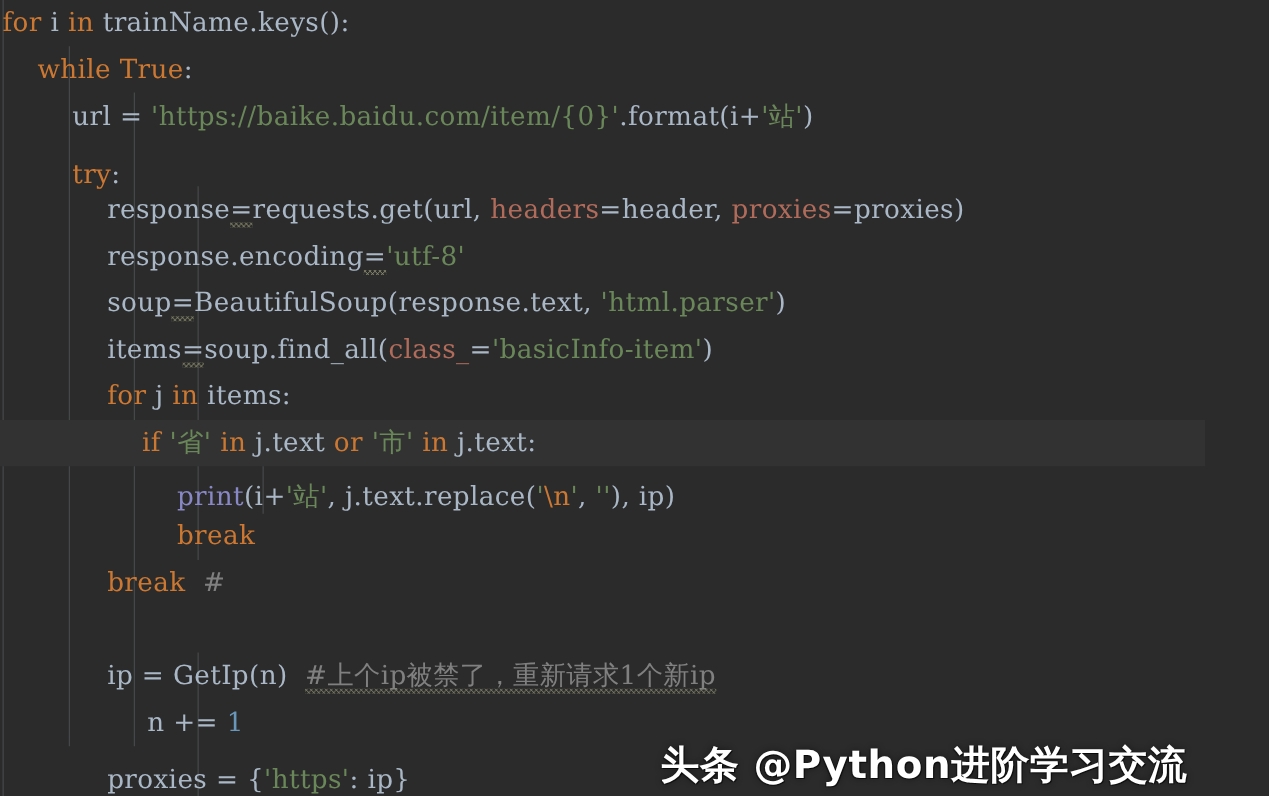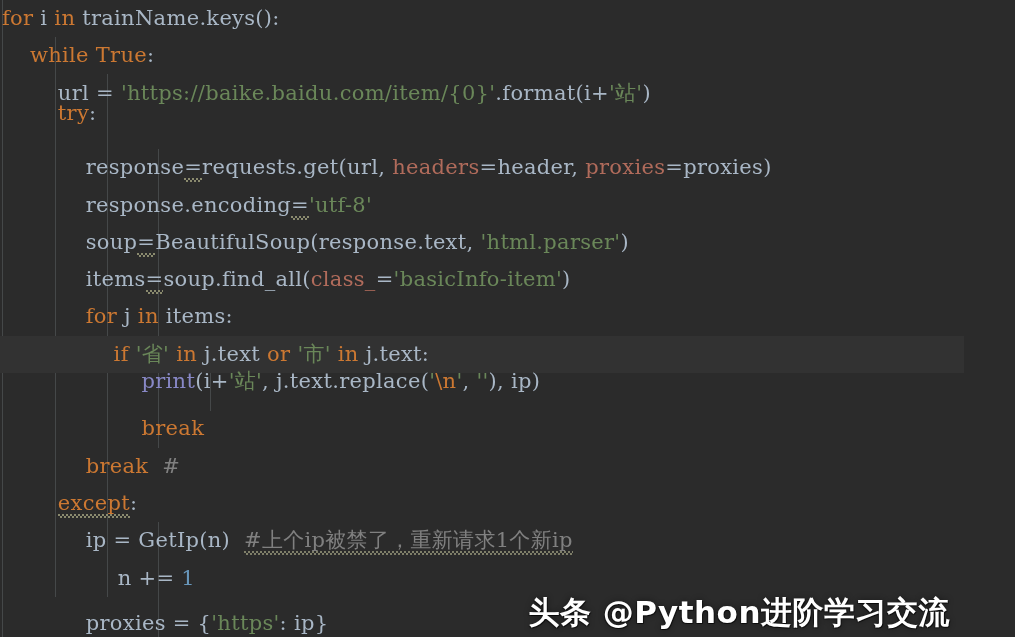--- a/index.html
+++ b/index.html
@@ -127,21 +127,21 @@
     </div>
 
     <div class="line" style="top:37.3px;">
       <span class="txt">    <span class="kw">while</span> <span class="kw">True</span><span class="op">:</span></span>
     </div>
 
     <div class="line" style="top:74.6px;text-align:right;">
       <span class="txt">        <span class="id">url</span> <span class="op">=</span> <span class="str">'https://baike.baidu.com/item/{0}'</span><span class="op">.</span><span class="id">format</span><span class="op">(</span><span class="id">i</span><span class="op">+</span><span class="str">'站'</span><span class="op">)</span></span>
     </div>
 
-    <div class="line" style="top:95px;">
+    <div class="line" style="top:121px;">
       <span class="txt">        <span class="kw">try</span><span class="op">:</span></span>
     </div>
 
     <div class="line" style="top:149.2px;">
       <span class="txt">            <span class="id">response</span><span class="op sq">=</span><span class="id">requests</span><span class="op">.</span><span class="id">get</span><span class="op">(</span><span class="id">url</span><span class="op">,</span> <span class="kwarg">headers</span><span class="op">=</span><span class="id">header</span><span class="op">,</span> <span class="kwarg">proxies</span><span class="op">=</span><span class="id">proxies</span><span class="op">)</span></span>
     </div>
 
     <div class="line" style="top:186.5px;">
       <span class="txt">            <span class="id">response</span><span class="op">.</span><span class="id">encoding</span><span class="op sq">=</span><span class="str">'utf-8'</span></span>
     </div>
@@ -155,35 +155,32 @@
     </div>
 
     <div class="line" style="top:298.4px;">
       <span class="txt">            <span class="kw">for</span> <span class="id">j</span> <span class="kw">in</span> <span class="id">items</span><span class="op">:</span></span>
     </div>
 
     <div class="line current-line" style="top:335.7px;">
       <span class="txt">                <span class="kw">if</span> <span class="str">'省'</span> <span class="kw">in</span> <span class="id">j</span><span class="op">.</span><span class="id">text</span> <span class="kw">or</span> <span class="str">'市'</span> <span class="kw">in</span> <span class="id">j</span><span class="op">.</span><span class="id">text</span><span class="op">:</span></span>
     </div>
 
-    <div class="line" style="top:363px;">
+    <div class="line" style="top:379px;">
       <span class="txt">                    <span class="fn">print</span><span class="op">(</span><span class="id">i</span><span class="op">+</span><span class="str">'站'</span><span class="op">,</span> <span class="id">j</span><span class="op">.</span><span class="id">text</span><span class="op">.</span><span class="id">replace</span><span class="op">(</span><span class="str">'</span><span class="esc">\n</span><span class="str">'</span><span class="op">,</span> <span class="str">''</span><span class="op">),</span> <span class="id">ip</span><span class="op">)</span></span>
     </div>
 
     <div class="line" style="top:410.3px;">
       <span class="txt">                    <span class="kw">break</span></span>
     </div>
 
     <div class="line" style="top:447.6px;">
       <span class="txt">            <span class="kw">break</span>  <span class="cmt">#</span></span>
     </div>
 
-    <div class="line" style="top:484.9px;">
-      <span class="txt">        <span class="kw sq">except</span><span class="op">:</span></span>
-    </div>
 
     <div class="line" style="top:522.2px;">
       <span class="txt">            <span class="id">ip</span> <span class="op">=</span> <span class="id">GetIp</span><span class="op">(</span><span class="id">n</span><span class="op">)</span>  <span class="cmt sq sq-cmt">#上个ip被禁了，重新请求1个新ip</span></span>
     </div>
 
     <div class="line" style="top:559.5px;padding-left:32px;">
       <span class="txt">            <span class="id">n</span> <span class="op">+=</span> <span class="num">1</span></span>
     </div>
 
     <div class="line" style="top:605px;">

